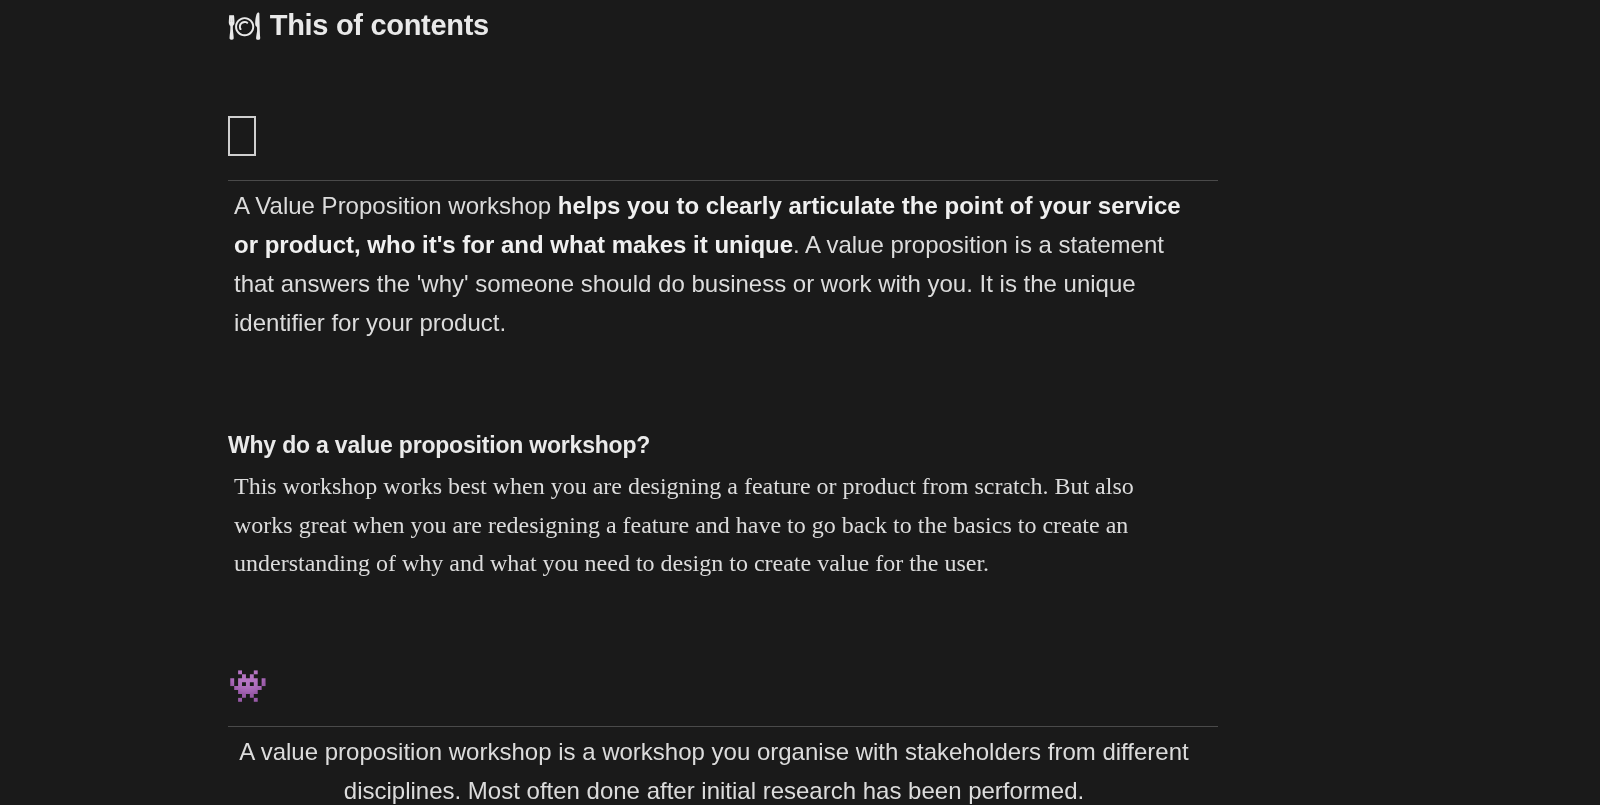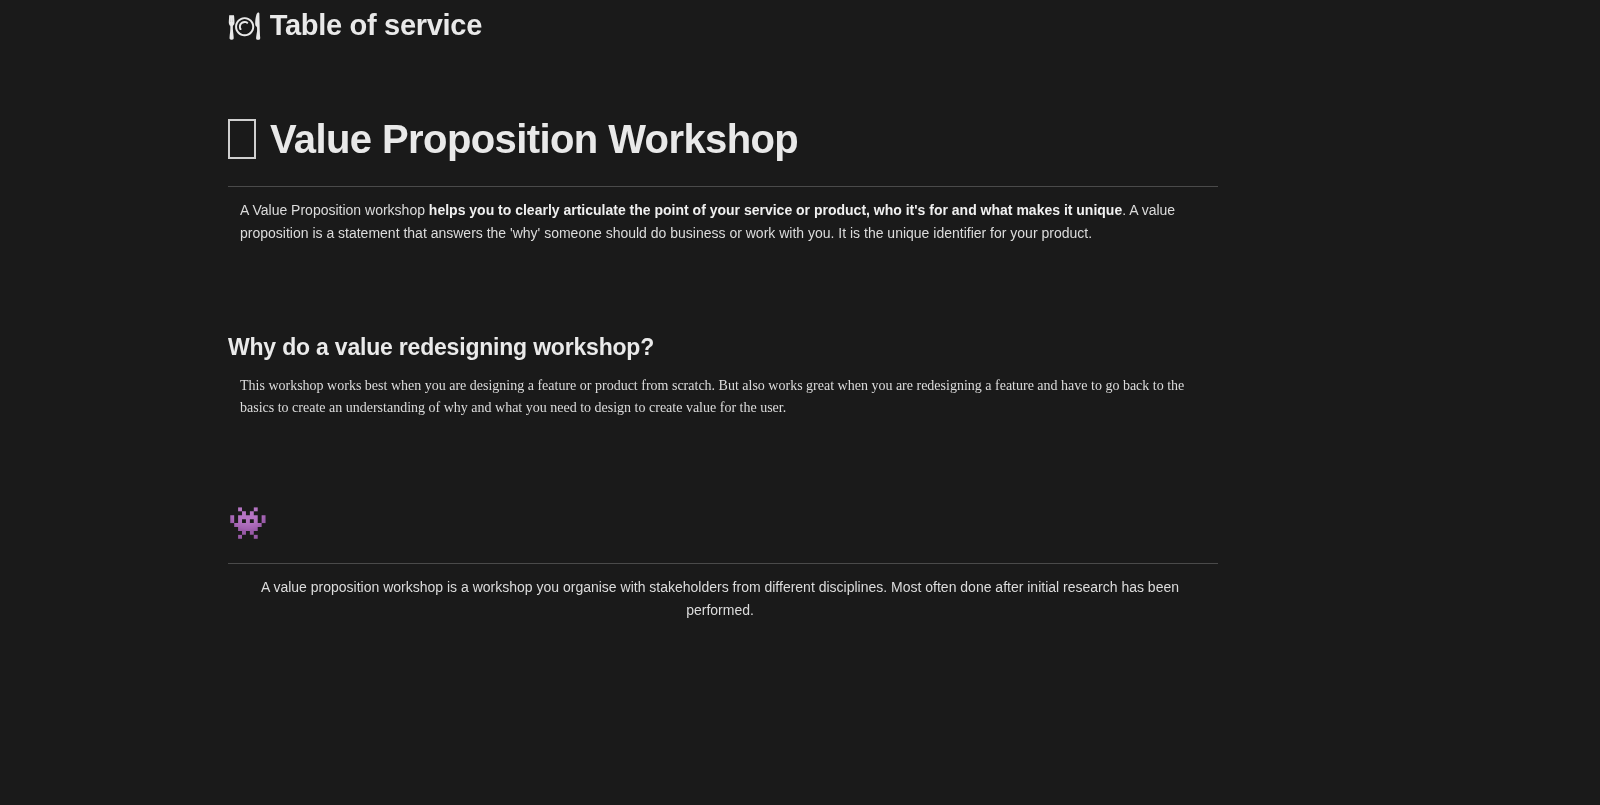--- a/index.html
+++ b/index.html
@@ -85,24 +85,24 @@
   .divider {
     height: 1px;
     background: #4a4a4a;
     border: 0;
     margin: 24px 0 0 0;
     width: 990px;
   }
 
   
   p.body {
-    font-size: 14px;
+    font-size: 24px;
     line-height: 1.62;
     color: #dcdcdc;
-    margin: 12px;
+    margin: 6px;
     font-weight: normal;
     max-width: 960px;
   }
   p.body b, p.body strong {
     font-weight: bold;
     color: #f0f0f0;
   }
   .para-intro { margin-top: 27px; }
 
   
@@ -121,32 +121,31 @@
   .para-plan .line-break-group { display: block; }
 </style>
 </head>
 <body>
 
 <div class="page">
   <div class="content-column">
 
     <h2 class="toc-heading">
       <span class="toc-emoji">🍽</span>
-      <span>Table of service</span>
+      <span>This of contents</span>
     </h2>
 
     <h1 class="section-title title-block-1">
       <span class="tofu-box"></span>
-      <span>Value Proposition Workshop</span>
     </h1>
     <hr class="divider">
 
     <p class="body para-intro"><span>A Value Proposition workshop </span><b>helps you to clearly articulate the point of your service or product, who it's for and what makes it unique</b><span>. A value proposition is a statement that answers the 'why' someone should do business or work with you. It is the unique identifier for your product.</span></p>
 
-    <h3 class="sub-heading sub-heading-spacer">Why do a value redesigning workshop?</h3>
+    <h3 class="sub-heading sub-heading-spacer">Why do a value proposition workshop?</h3>
     <p class="body para-after-sub">This workshop works best when you are designing a feature or product from scratch. But also works great when you are redesigning a feature and have to go back to the basics to create an understanding of why and what you need to design to create value for the user.</p>
 
     <h1 class="section-title title-block-2">
       <span class="invader-emoji">👾</span>
     </h1>
     <hr class="divider">
 
     <p class="body para-plan">
         <span class="line-break-group">A value proposition workshop is a workshop you organise with stakeholders from different disciplines. Most often done after initial research has been performed.</span>
       </p>

